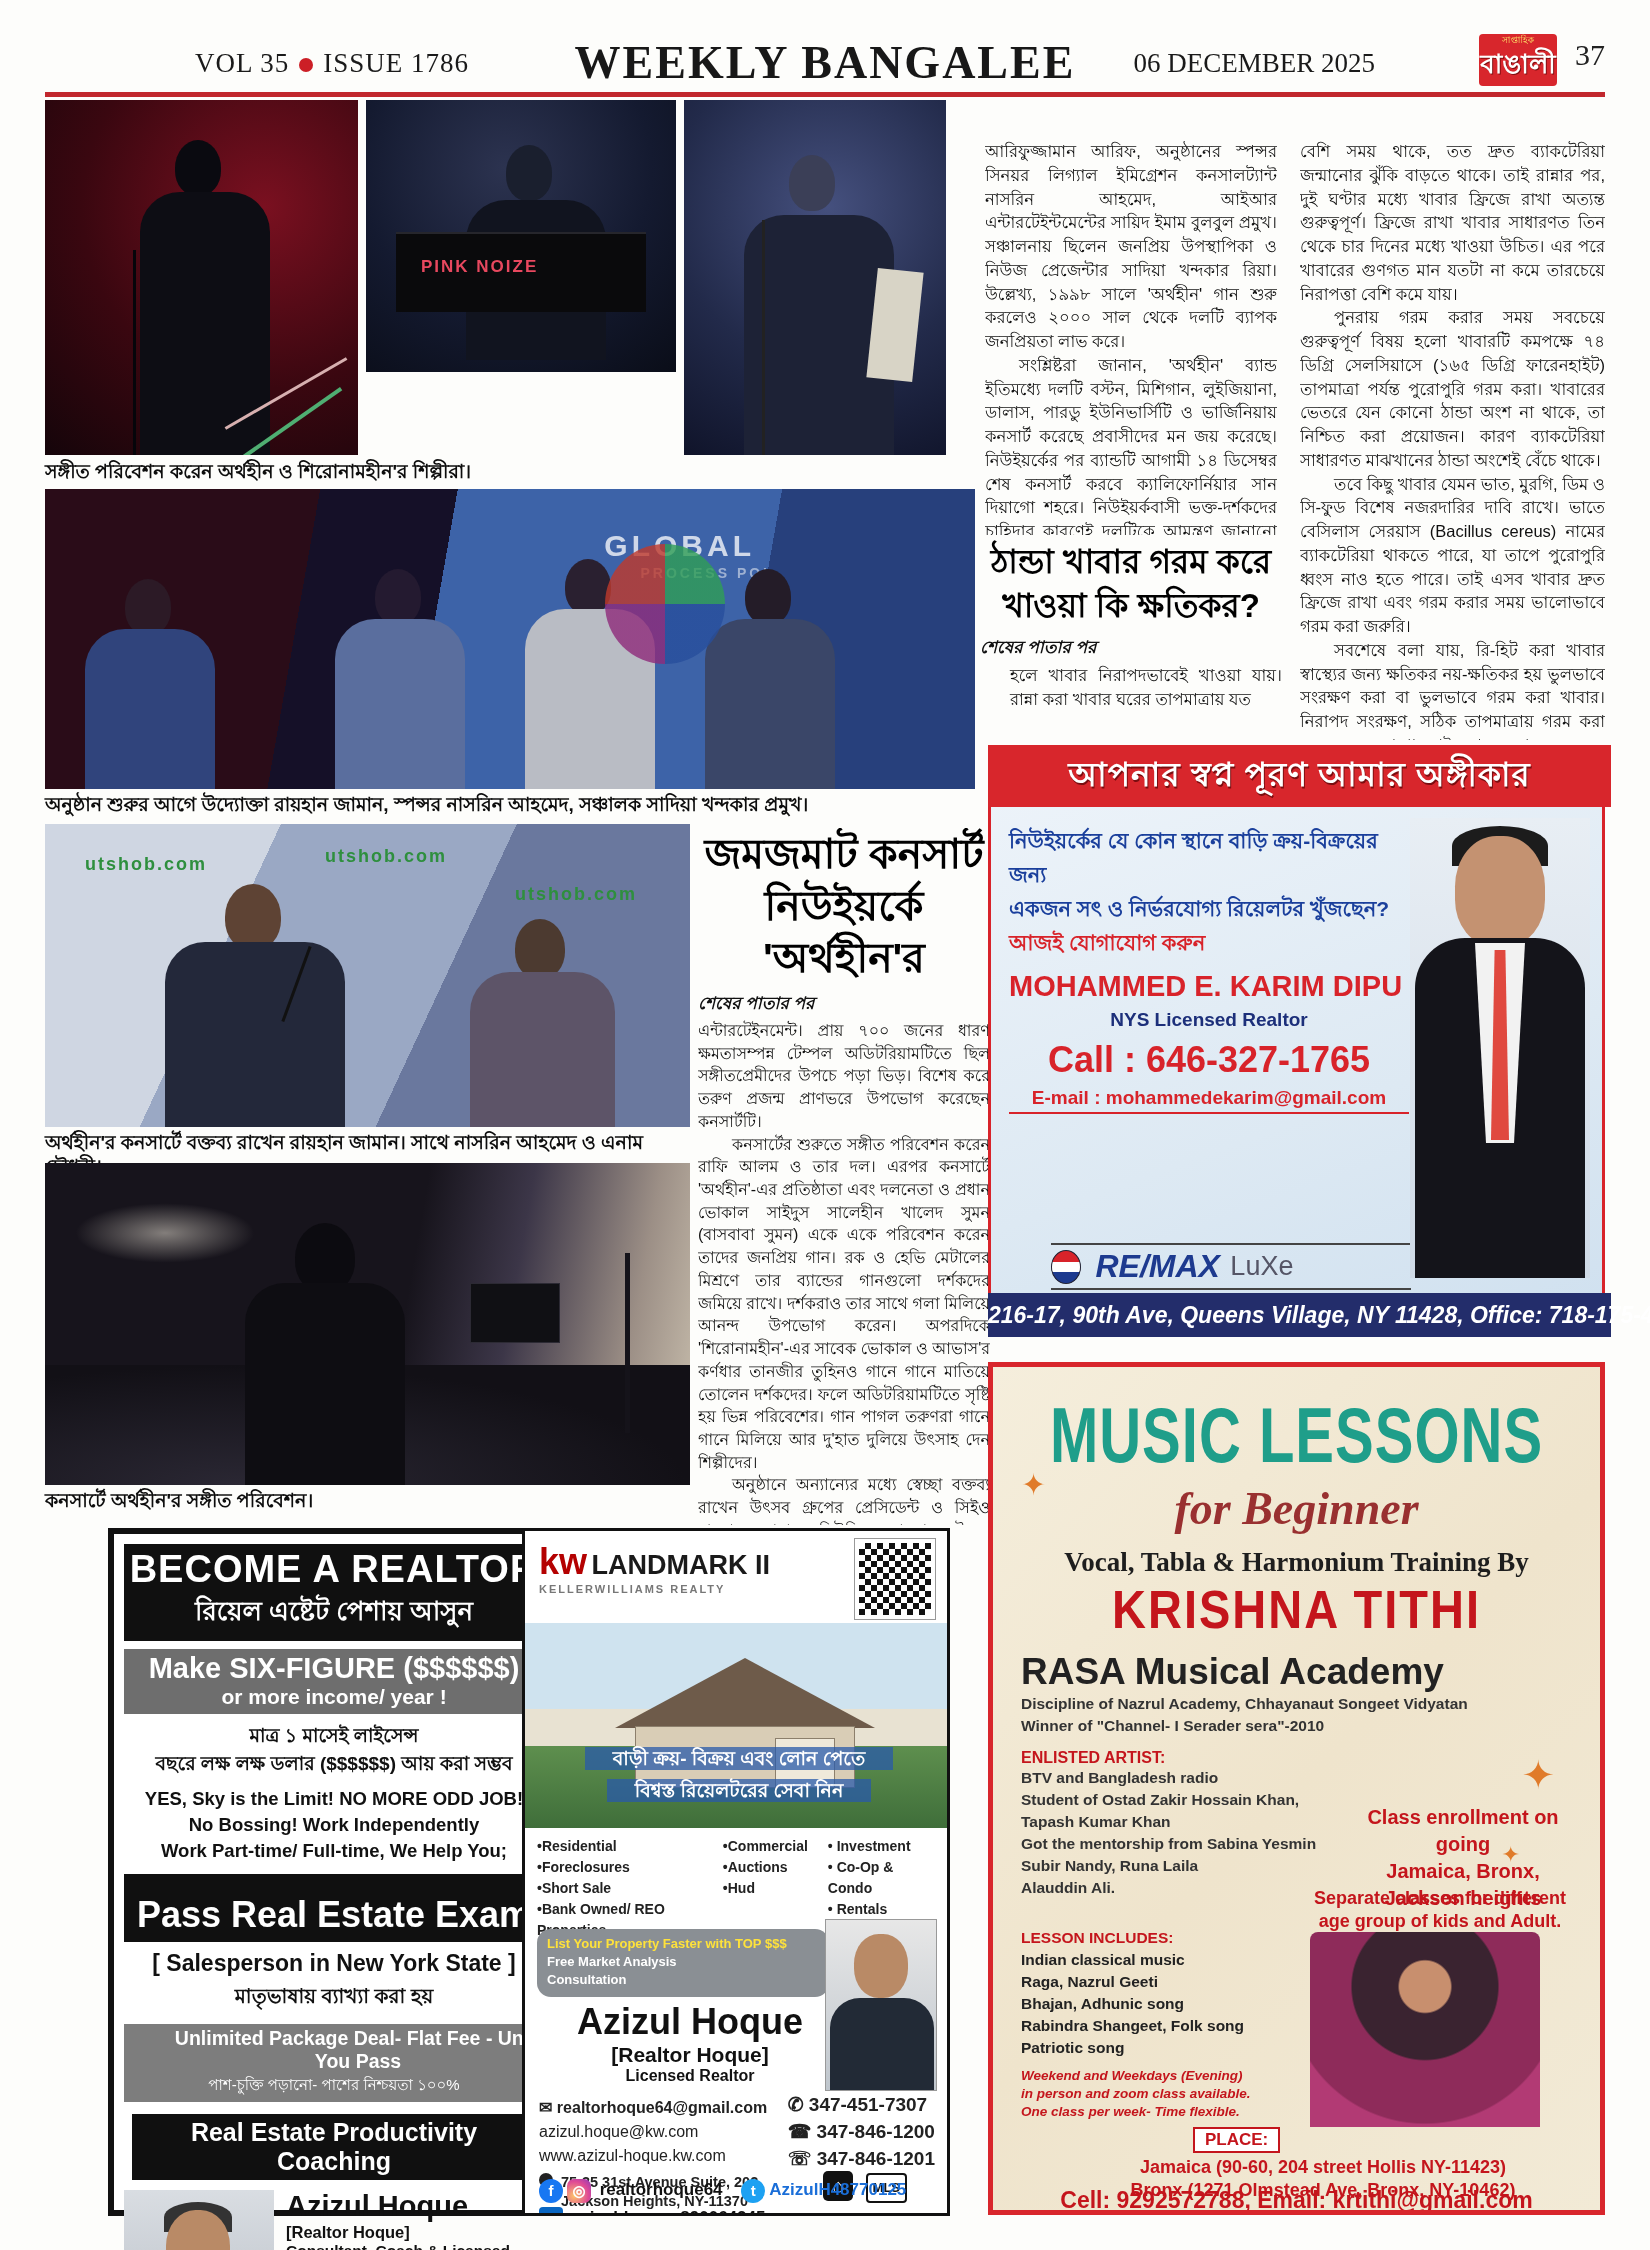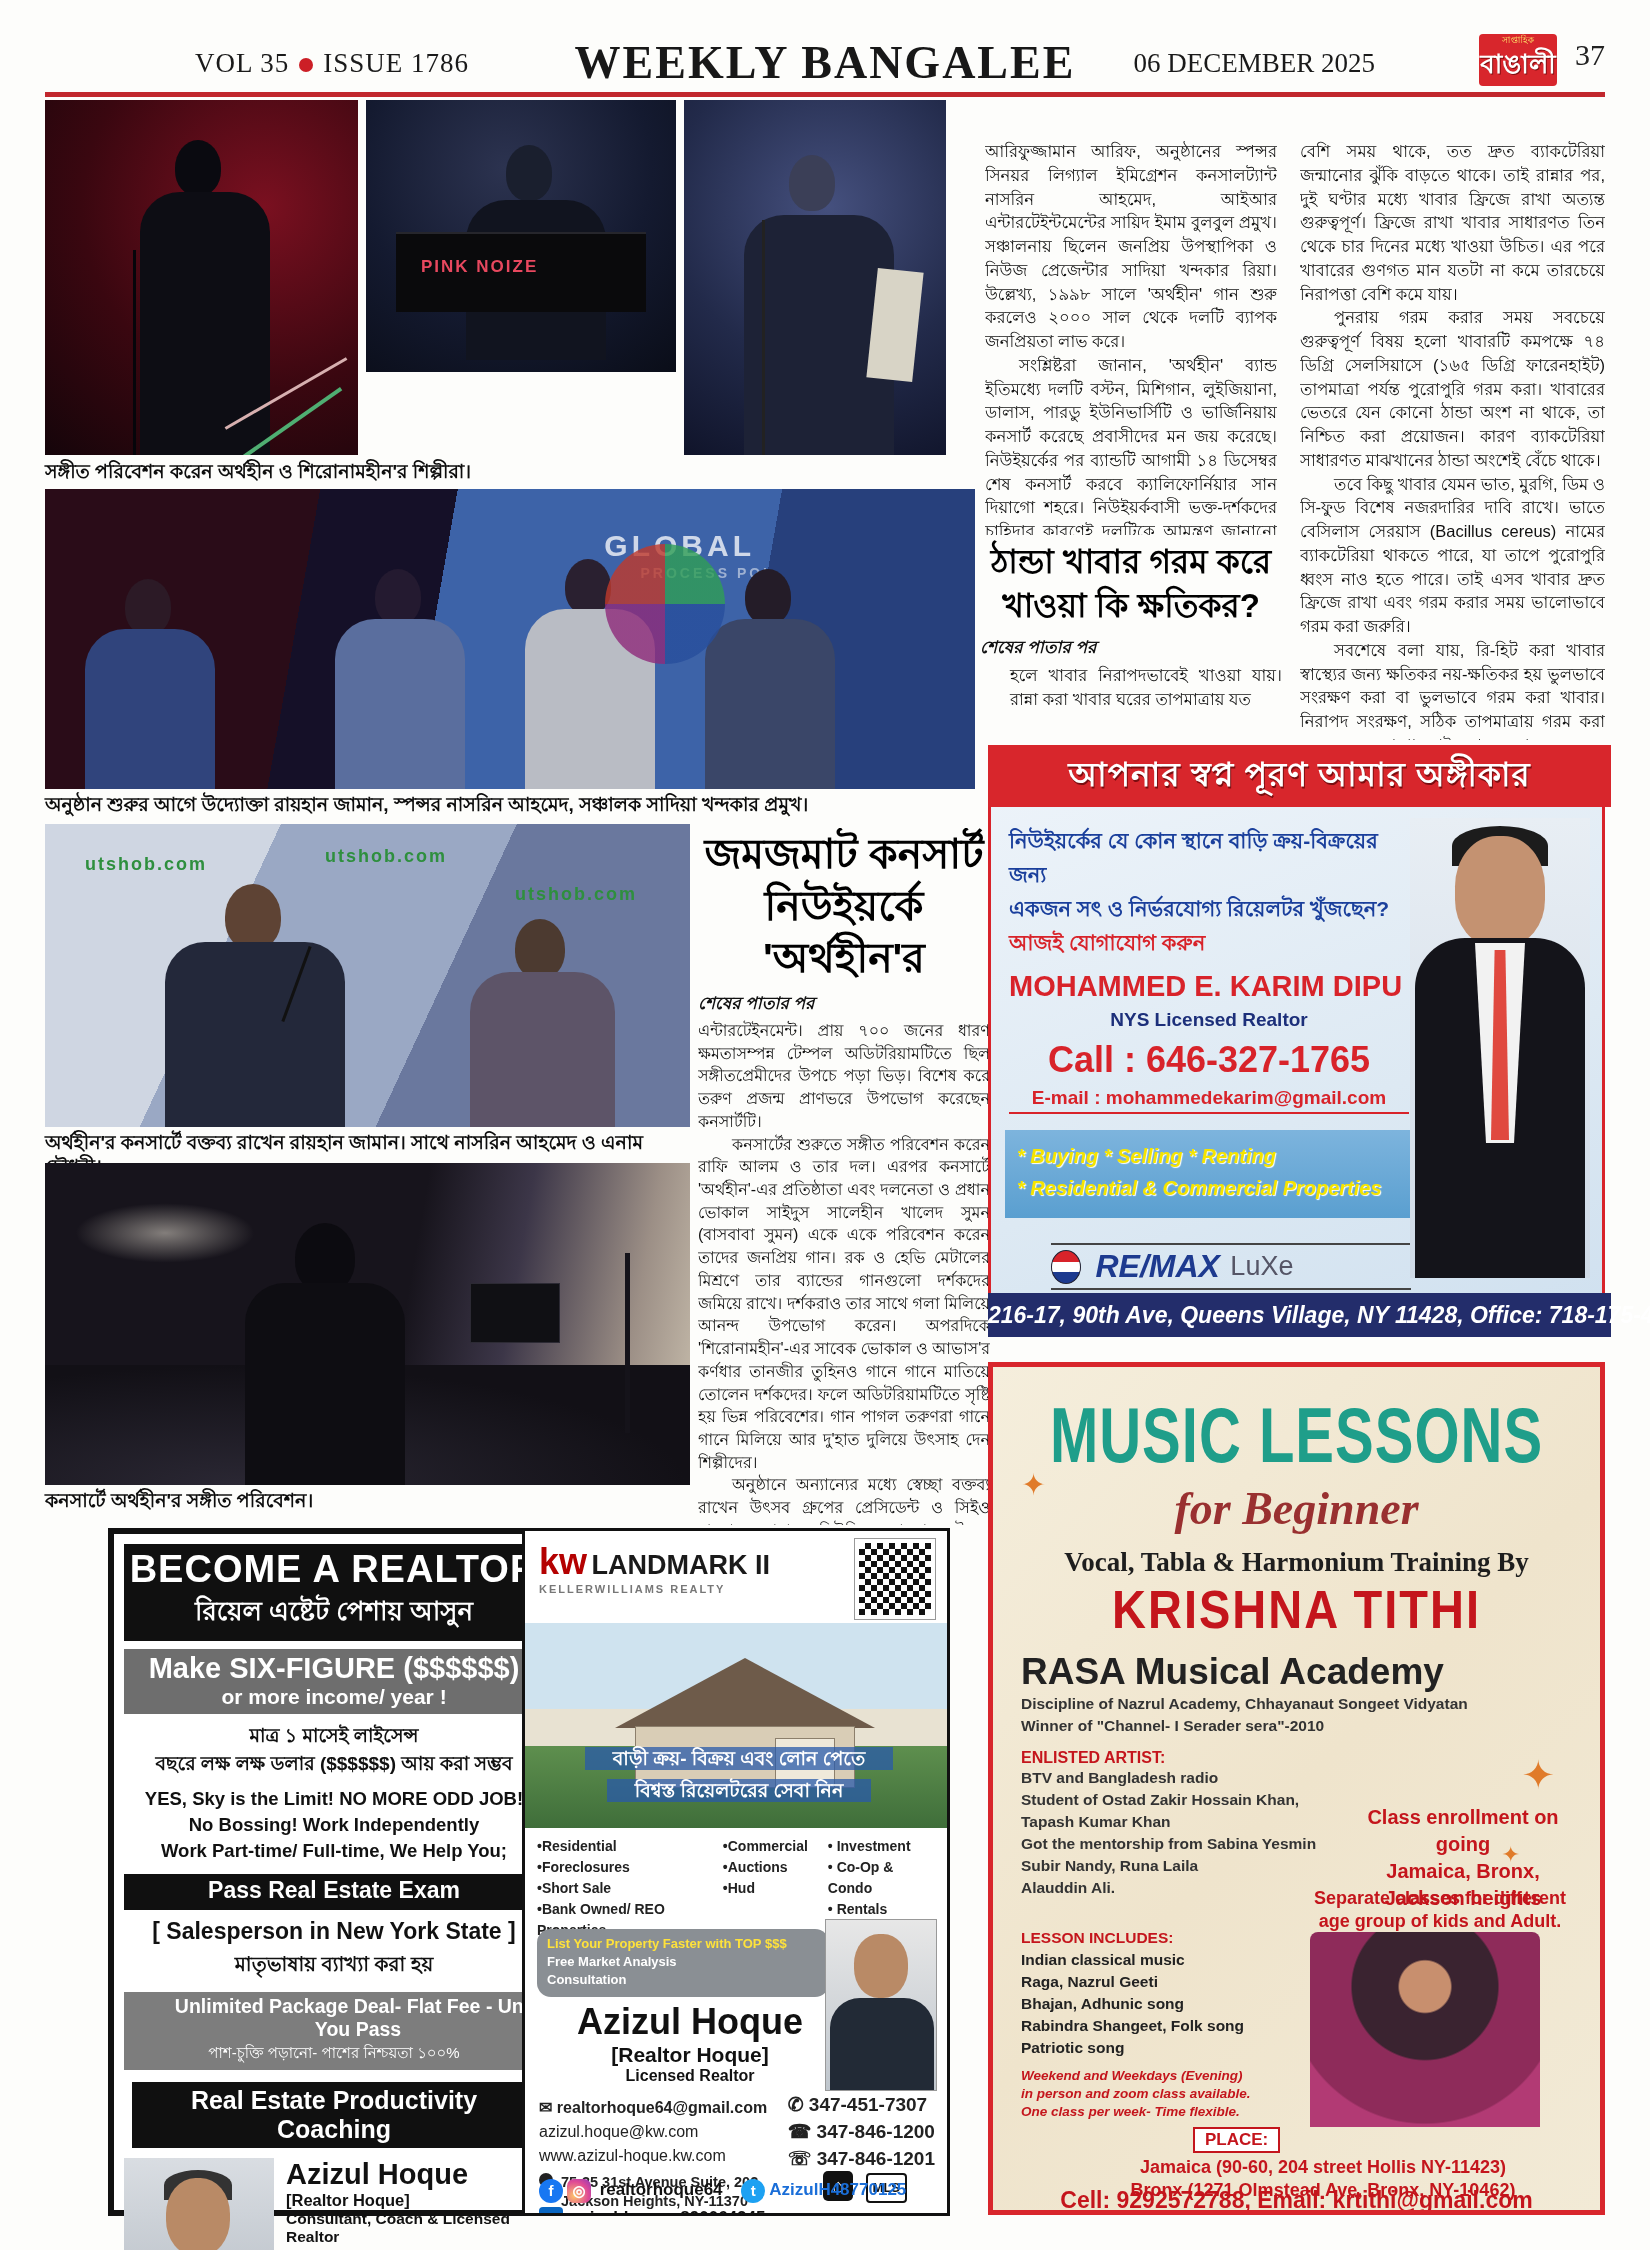--- a/index.html
+++ b/index.html
@@ -80,21 +80,21 @@
   
   .ad-realtor { position:absolute; left:60px; top:1528px; width:452px; height:688px; background:#fff; border:6px solid #111; padding:10px 10px;margin-left:48px; }
   .ar-black { background:#101010; color:#fff; text-align:center; padding:4px 0 6px; }
   .ar-black .t1 { font-size:38px; font-weight:800; letter-spacing:1px; }
   .ar-black .t2 { font-size:26px; font-weight:bold; }
   .ar-gray { background:#6e6e6e; color:#fff; text-align:center; margin-top:8px; padding:3px 0 5px; }
   .ar-gray .t1 { font-size:29px; font-weight:800; }
   .ar-gray .t2 { font-size:21px; font-weight:bold; }
   .ar-bn { text-align:center; font-weight:bold; font-size:19px; margin-top:8px; line-height:28px; }
   .ar-yes { text-align:center; font-weight:800; font-size:18.5px; line-height:26px; margin-top:8px; }
-  .ar-exam { background:#101010; color:#fff; text-align:center; font-size:23px; font-weight:800; margin-top:10px; padding:3px 0 6px; }
+  .ar-exam { background:#101010; color:#fff; text-align:center; font-size:36px; font-weight:800; margin-top:10px; padding:20px 0 6px; }
   .ar-sales { text-align:center; font-weight:800; font-size:23px; margin-top:8px; }
   .ar-bn2 { text-align:center; font-weight:bold; font-size:20px; margin-top:4px; }
   .ar-pkg { background:#7d7d7d; color:#fff; text-align:center; margin-top:10px; padding:3px 0 4px; }
   .ar-pkg .t1 { font-size:19.5px; font-weight:bold;padding-left:48px; }
   .ar-pkg .t2 { font-size:15px; }
   .ar-coach { background:#101010; color:#fff; text-align:center; font-size:25px; font-weight:800; margin:12px 8px 0; padding:4px 0; }
   .ar-bottom { display:flex; margin-top:10px; }
   .ar-photo { width:150px; height:225px; background:linear-gradient(180deg,#d9dde2,#aab2bb); position:relative; overflow:hidden; flex:none; }
   .ar-photo .head { position:absolute; left:42px; top:20px; width:64px; height:78px; background:#b98a66; border-radius:46%; }
   .ar-photo .hair { position:absolute; left:40px; top:12px; width:68px; height:30px; background:#333; border-radius:50% 50% 0 0; }
@@ -254,24 +254,20 @@
   <div class="ak-banner">আপনার স্বপ্ন পূরণ আমার অঙ্গীকার</div>
   <div class="ak-left">
     <div class="ak-bn-blue">নিউইয়র্কের যে কোন স্থানে বাড়ি ক্রয়-বিক্রয়ের জন্য</div>
     <div class="ak-bn-blue">একজন সৎ ও নির্ভরযোগ্য রিয়েলটর খুঁজছেন?</div>
     <div class="ak-bn-red">আজই যোগাযোগ করুন</div>
     <div class="ak-name">MOHAMMED E. KARIM DIPU</div>
     <div class="ak-nys">NYS Licensed Realtor</div>
     <div class="ak-call">Call : 646-327-1765</div>
     <span class="ak-email">E-mail : mohammedekarim@gmail.com</span>
   </div>
-  <div class="ak-services">
-    <div>* Buying * Selling * Renting</div>
-    <div>* Residential &amp; Commercial Properties</div>
-  </div>
   <div class="ak-remax">
     <div class="line"></div>
     <span class="balloon"></span>
     <span class="brand">RE/MAX</span>
     <span class="brand2">LuXe</span>
     <div class="line"></div>
   </div>
   <div class="ak-photo">
     <div class="hair"></div>
     <div class="head"></div>

